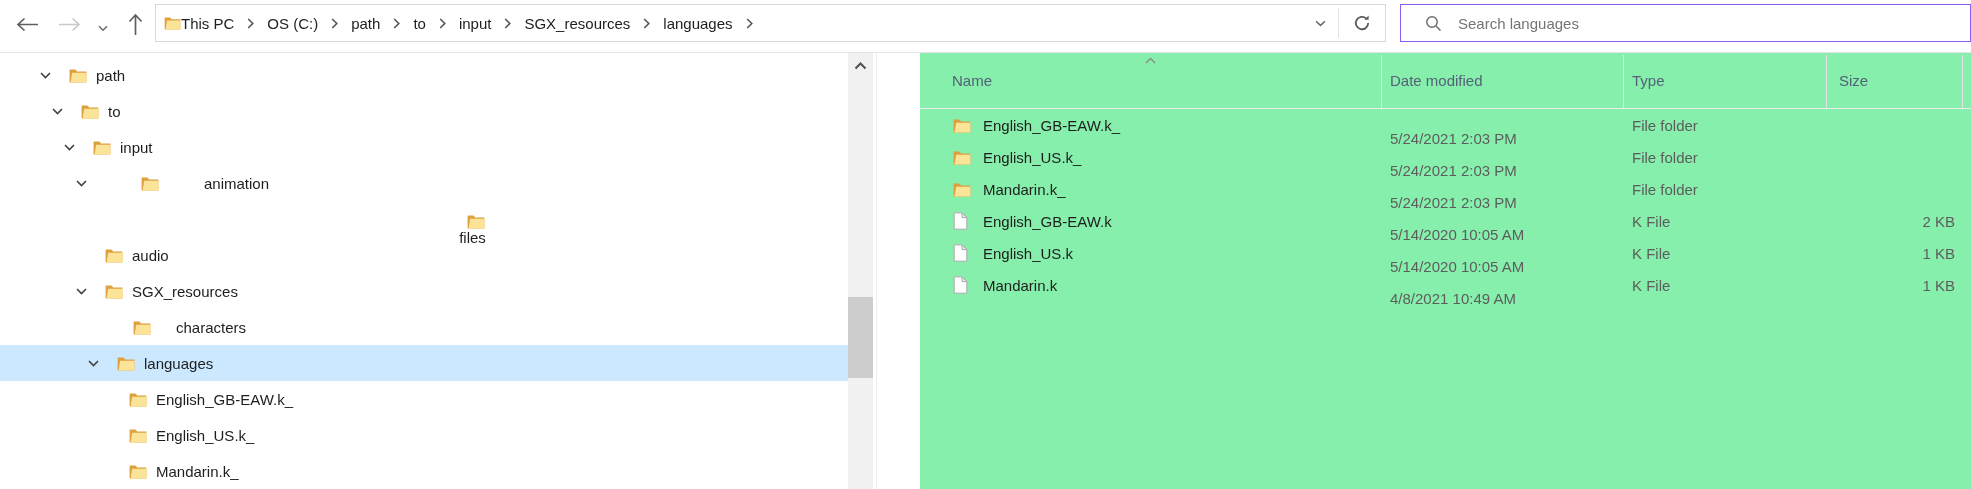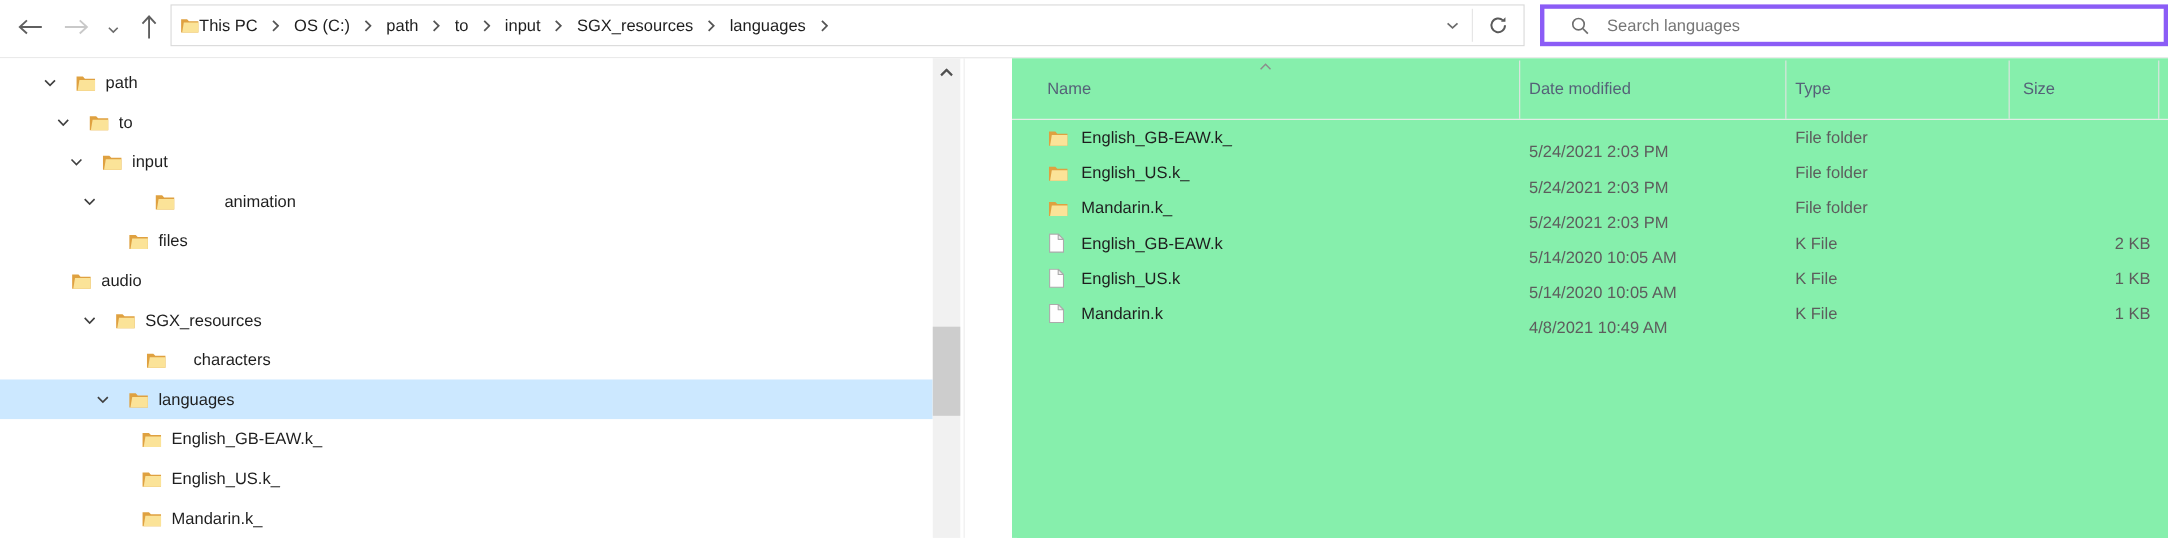--- a/index.html
+++ b/index.html
@@ -26,21 +26,21 @@
   .breadcrumb { display:flex; align-items:center; flex:1; height:100%; overflow:hidden; }
   .crumb { cursor:default; white-space:nowrap; color:#1e1e1e; }
   .crumb-sep { display:flex; align-items:center; margin:0 13px; }
   .addr-chevron { width:36px; height:100%; display:flex; align-items:center;
                   justify-content:center; }
   .addr-sep { width:1px; height:30px; background:#e4e4e4; }
   .refresh-btn { width:46px; height:100%; display:flex; align-items:center;
                  justify-content:center; }
 
   .searchbox { position:absolute; left:1400px; top:4px; width:571px; height:38px;
-               border:4px solid #8b5cf6; background:#fff;
+               border:1px solid #8b5cf6; background:#fff;
                display:flex; align-items:center; }
   .search-icon { display:flex; align-items:center; margin-left:24px; }
   .search-input { flex:1; height:100%; border:none; outline:none;
                   font:inherit; color:#1e1e1e; padding-left:16px; background:transparent; }
   .search-input::placeholder { color:#757575; opacity:1; }
 
   
   .tree { position:absolute; left:0; top:53px; width:848px; height:436px;
           padding-top:4px; overflow:hidden; background:#fff; }
   .tree-row { height:36px; width:100%; display:flex; align-items:center; cursor:default; }
@@ -242,31 +242,31 @@
         </svg>
       </span>
       <span class="tw-folder">
         <svg width="18" height="15" viewBox="0 0 18 15">
       <path d="M0.6 1.6 H6.4 L8.2 3.5 H17.4 V14.4 H0.6 Z" fill="#dfa140"></path>
       <path d="M1.6 14.4 L3.2 4.8 H17.4 V14.4 Z" fill="#fbe398"></path>
         </svg>
       </span>
       <span class="tw-label">animation</span>
     </div>
-    <div class="tree-row" style="padding-left: 88px;">
+    <div class="tree-row" style="padding-left: 88px; flex-direction: column;">
       <span class="tw-chevron"></span>
       <span class="tw-folder">
         <svg width="18" height="15" viewBox="0 0 18 15">
       <path d="M0.6 1.6 H6.4 L8.2 3.5 H17.4 V14.4 H0.6 Z" fill="#dfa140"></path>
       <path d="M1.6 14.4 L3.2 4.8 H17.4 V14.4 Z" fill="#fbe398"></path>
         </svg>
       </span>
       <span class="tw-label">files</span>
     </div>
-    <div class="tree-row" style="padding-left: 36px;">
+    <div class="tree-row" style="padding-left: 76px;">
       <span class="tw-chevron"></span>
       <span class="tw-folder">
         <svg width="18" height="15" viewBox="0 0 18 15">
       <path d="M0.6 1.6 H6.4 L8.2 3.5 H17.4 V14.4 H0.6 Z" fill="#dfa140"></path>
       <path d="M1.6 14.4 L3.2 4.8 H17.4 V14.4 Z" fill="#fbe398"></path>
         </svg>
       </span>
       <span class="tw-label">audio</span>
     </div>
     <div class="tree-row" style="padding-left: 76px;">

